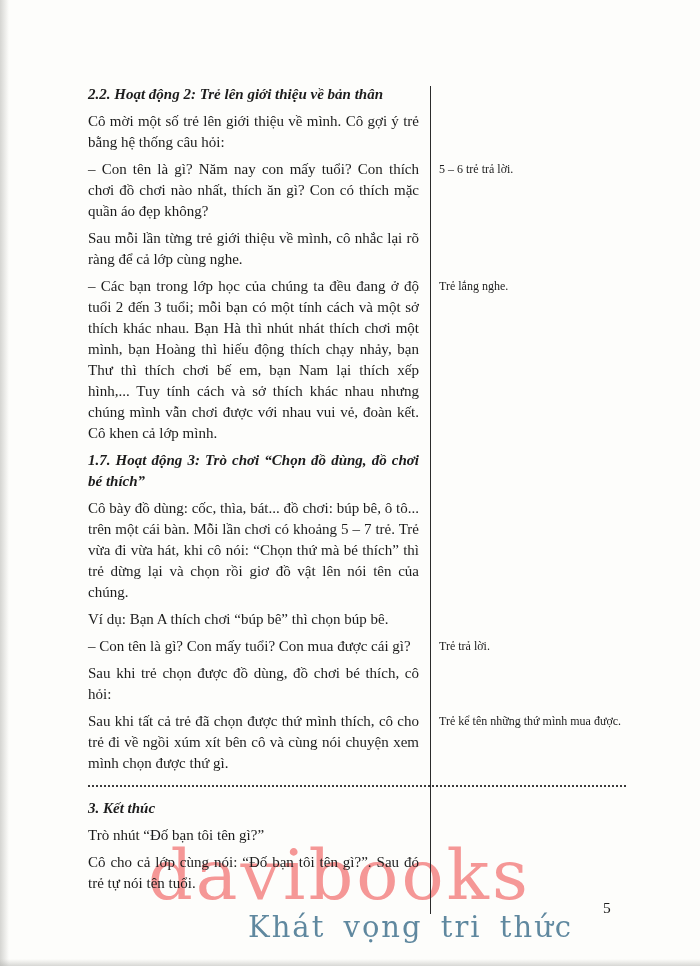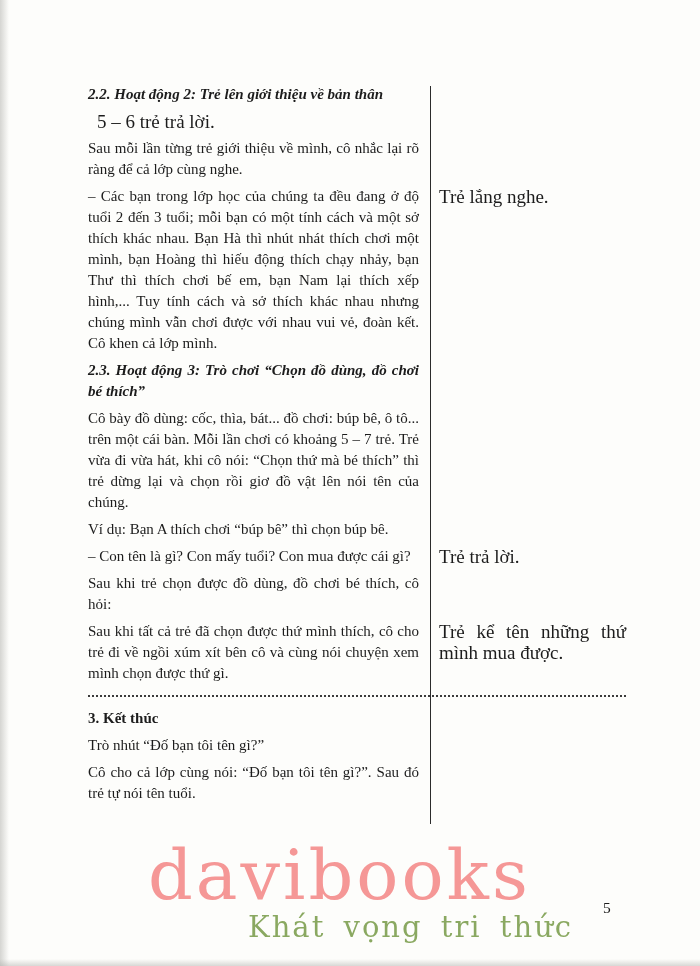--- a/index.html
+++ b/index.html
@@ -34,45 +34,45 @@
   .row { display: flex; align-items: flex-start; }
   .cell-left  { width: 342px; padding-right: 7px; }
   .cell-right { width: 196px; padding-left: 9px; }
   p.body {
     margin: 0 4px 6px 0;
     font-size: 15px; line-height: 21px;
     text-align: justify;
   }
   p.note {
     margin: 0 0 6px 0;
-    font-size: 19px; line-height: 21px;
+    font-size: 12px; line-height: 21px;
     text-align: justify;
   }
   .h-ital { font-weight: bold; font-style: italic; }
-  .h-bold { font-weight: bold; }
+  .h-bold { font-weight: bold; font-style: italic; }
   .dotted-divider {
     height: 0;
     border-bottom: 2px dotted #3b3b3b;
     margin: 5px 0 11px 0;
   }
   .wm-brand {
     position: absolute; left: 148px; top: 840px;
     font-family: "DejaVu Serif", serif;
     font-size: 70px; line-height: 1;
     letter-spacing: 3px;
     color: #ef4444; opacity: 0.55;
     z-index: 1; pointer-events: none;
     white-space: nowrap;
   }
   .wm-slogan {
     position: absolute; left: 248px; top: 912px;
     font-family: "DejaVu Serif", serif;
     font-size: 29px; line-height: 1.1;
     letter-spacing: 2px; word-spacing: 7px;
-    color: #4d7c0f; opacity: 0.65;
+    color: #0c4a6e; opacity: 0.65;
     z-index: 1; pointer-events: none;
     white-space: nowrap;
   }
   .page-number {
     position: absolute; left: 603px; top: 899px;
     font-size: 15.5px;
     color: #1c1c1c;
     z-index: 3;
   }
 </style>
@@ -88,22 +88,31 @@
 <div class="content">
   <div class="vline"></div>
 
   <div class="row">
     <div class="cell-left">
         <p class="body h-ital">2.2. Hoạt động 2: Trẻ lên giới thiệu về bản thân</p>
       </div>
     <div class="cell-right"></div>
   </div>
 
-
-  <div class="row">
+  <div class="row">
+    <div class="cell-left">
+        <p class="body">Cô mời một số trẻ lên giới thiệu về mình. Cô gợi ý trẻ bằng hệ thống câu hỏi:</p>
+      </div>
+    <div class="cell-right"></div>
+  </div>
+
+  <div class="row">
+    <div class="cell-left">
+        <p class="body">– Con tên là gì? Năm nay con mấy tuổi? Con thích chơi đồ chơi nào nhất, thích ăn gì? Con có thích mặc quần áo đẹp không?</p>
+      </div>
     <div class="cell-right">
         <p class="note">5 – 6 trẻ trả lời.</p>
       </div>
   </div>
 
   <div class="row">
     <div class="cell-left">
         <p class="body">Sau mỗi lần từng trẻ giới thiệu về mình, cô nhắc lại rõ ràng để cả lớp cùng nghe.</p>
       </div>
     <div class="cell-right"></div>
@@ -113,21 +122,21 @@
     <div class="cell-left">
         <p class="body">– Các bạn trong lớp học của chúng ta đều đang ở độ tuổi 2 đến 3 tuổi; mỗi bạn có một tính cách và một sở thích khác nhau. Bạn Hà thì nhút nhát thích chơi một mình, bạn Hoàng thì hiếu động thích chạy nhảy, bạn Thư thì thích chơi bế em, bạn Nam lại thích xếp hình,... Tuy tính cách và sở thích khác nhau nhưng chúng mình vẫn chơi được với nhau vui vẻ, đoàn kết. Cô khen cả lớp mình.</p>
       </div>
     <div class="cell-right">
         <p class="note">Trẻ lắng nghe.</p>
       </div>
   </div>
 
   <div class="row">
     <div class="cell-left">
-        <p class="body h-ital">2.3. Hoạt động 3: Trò chơi “Chọn đồ dùng, đồ chơi bé thích”</p>
+        <p class="body h-ital">1.7. Hoạt động 3: Trò chơi “Chọn đồ dùng, đồ chơi bé thích”</p>
       </div>
     <div class="cell-right"></div>
   </div>
 
   <div class="row">
     <div class="cell-left">
         <p class="body">Cô bày đồ dùng: cốc, thìa, bát... đồ chơi: búp bê, ô tô... trên một cái bàn. Mỗi lần chơi có khoảng 5 – 7 trẻ. Trẻ vừa đi vừa hát, khi cô nói: “Chọn thứ mà bé thích” thì trẻ dừng lại và chọn rồi giơ đồ vật lên nói tên của chúng.</p>
       </div>
   </div>
 

